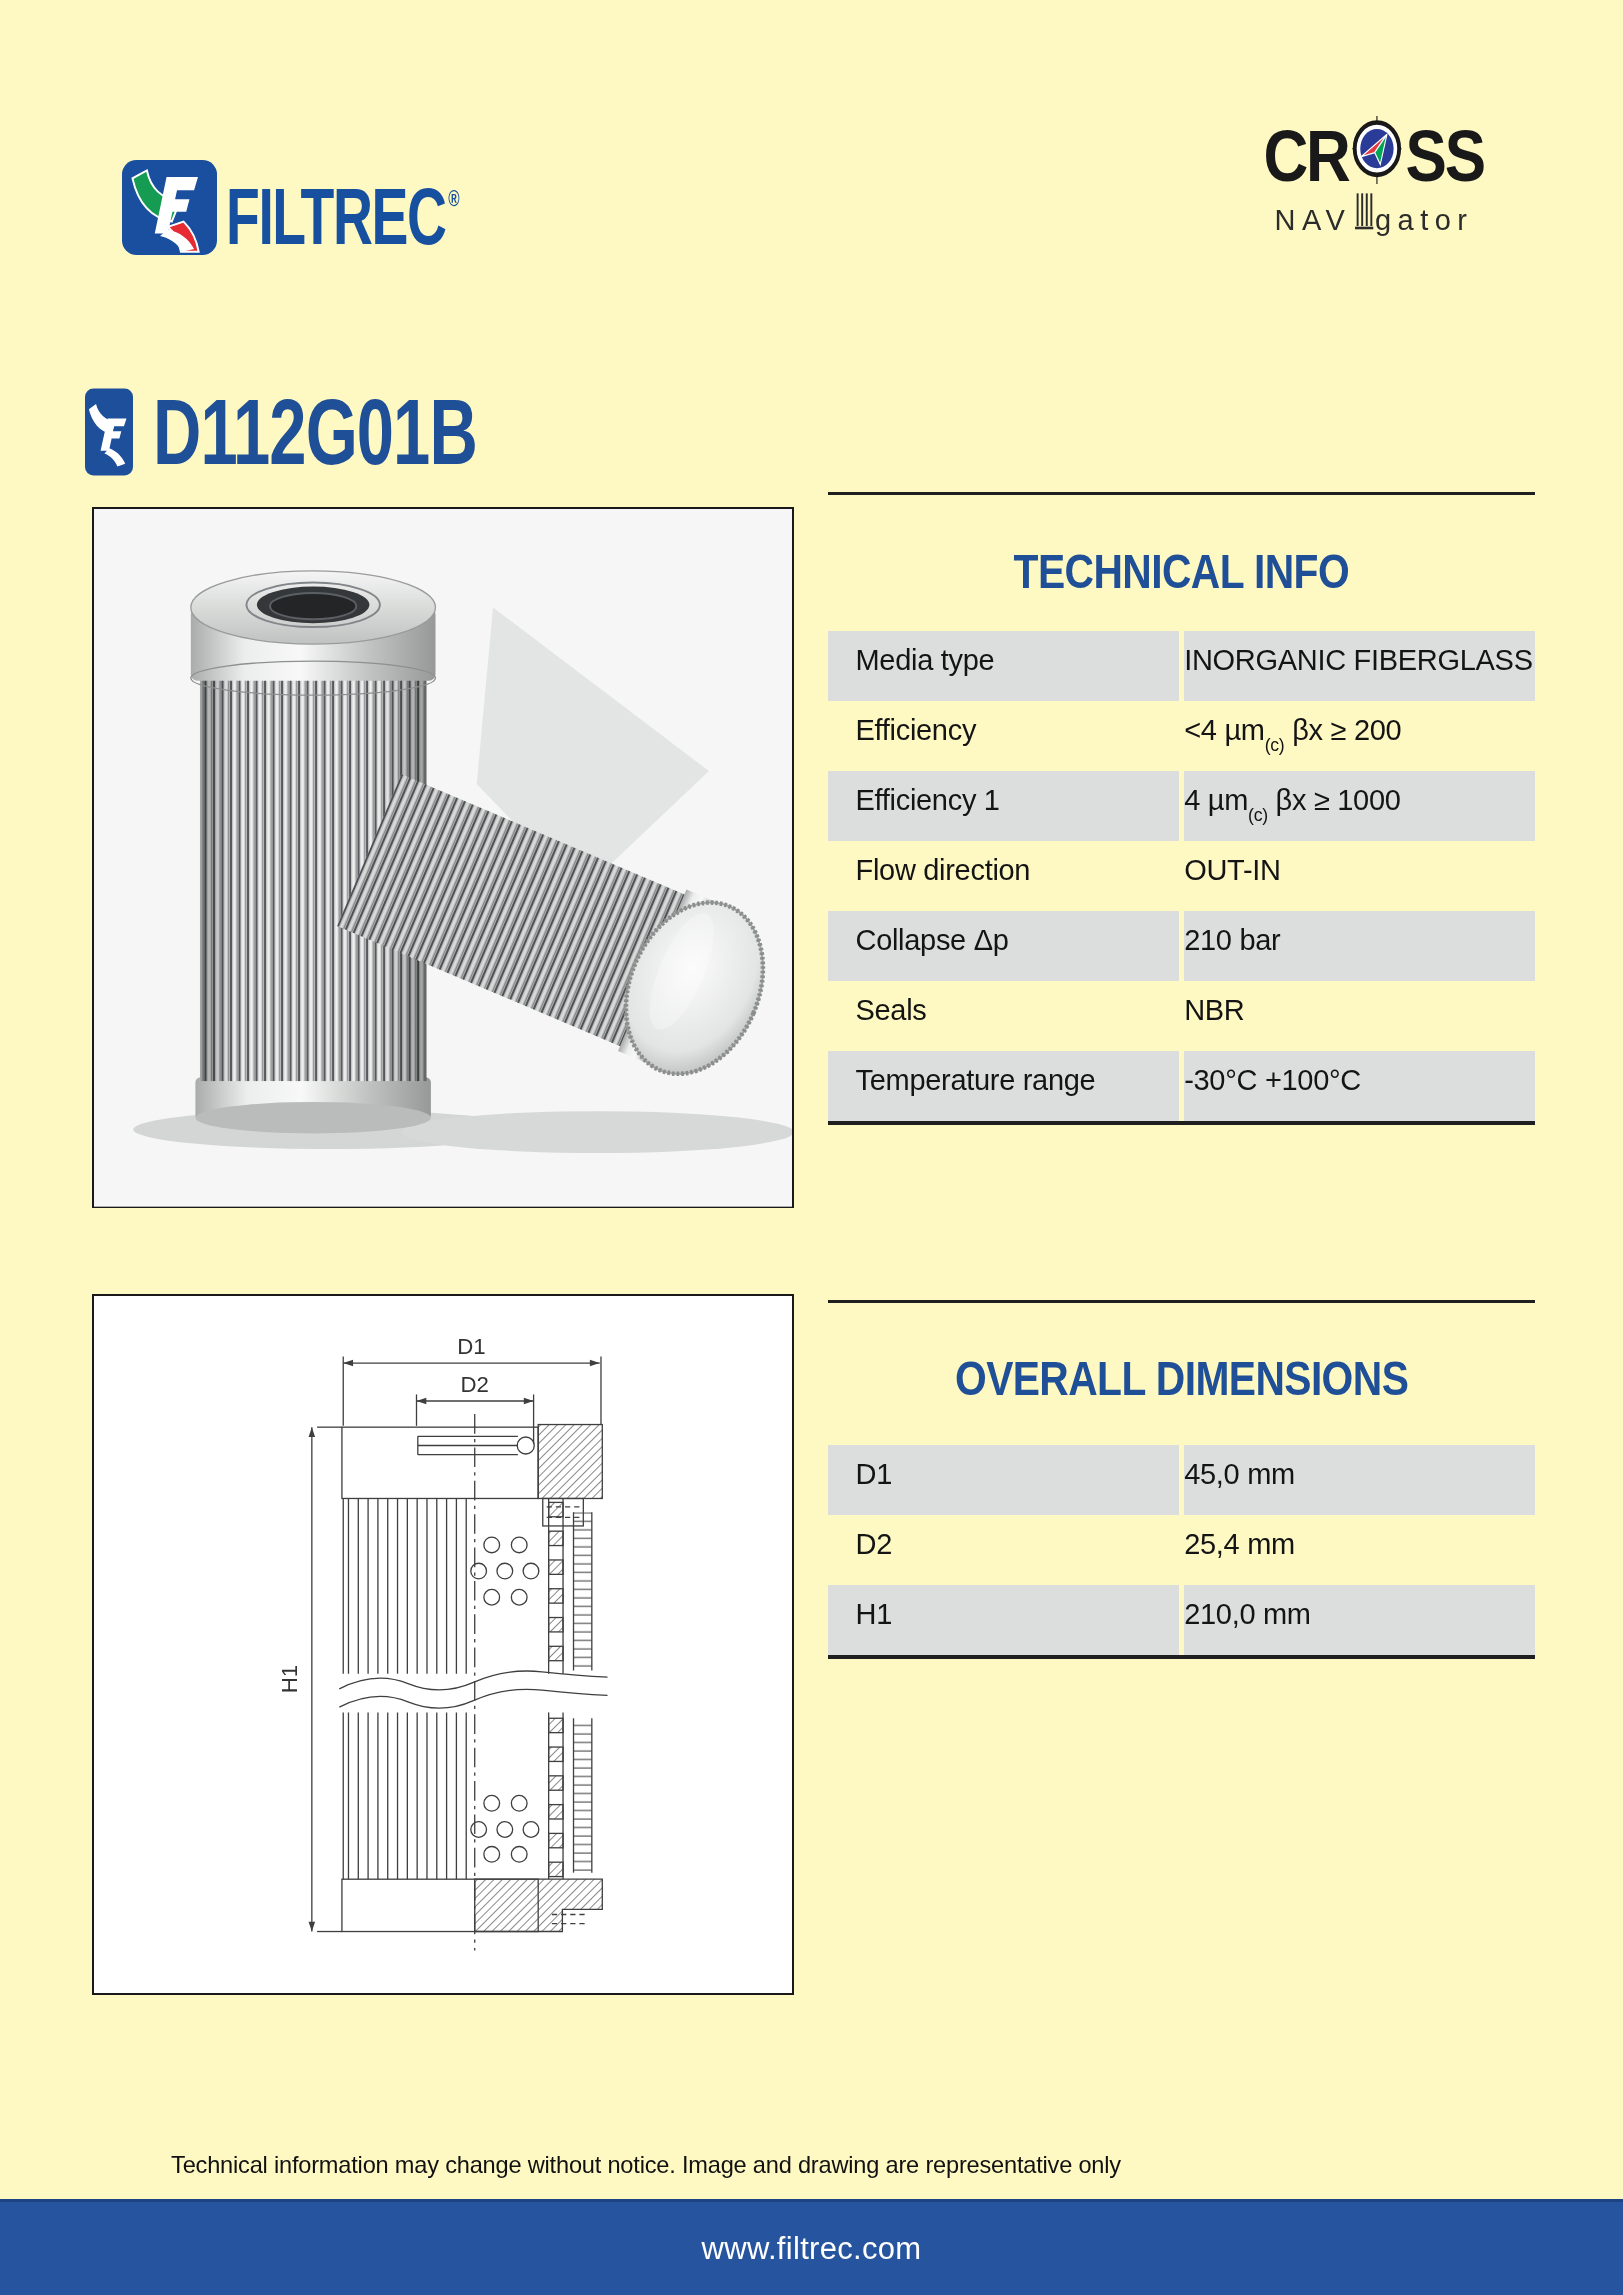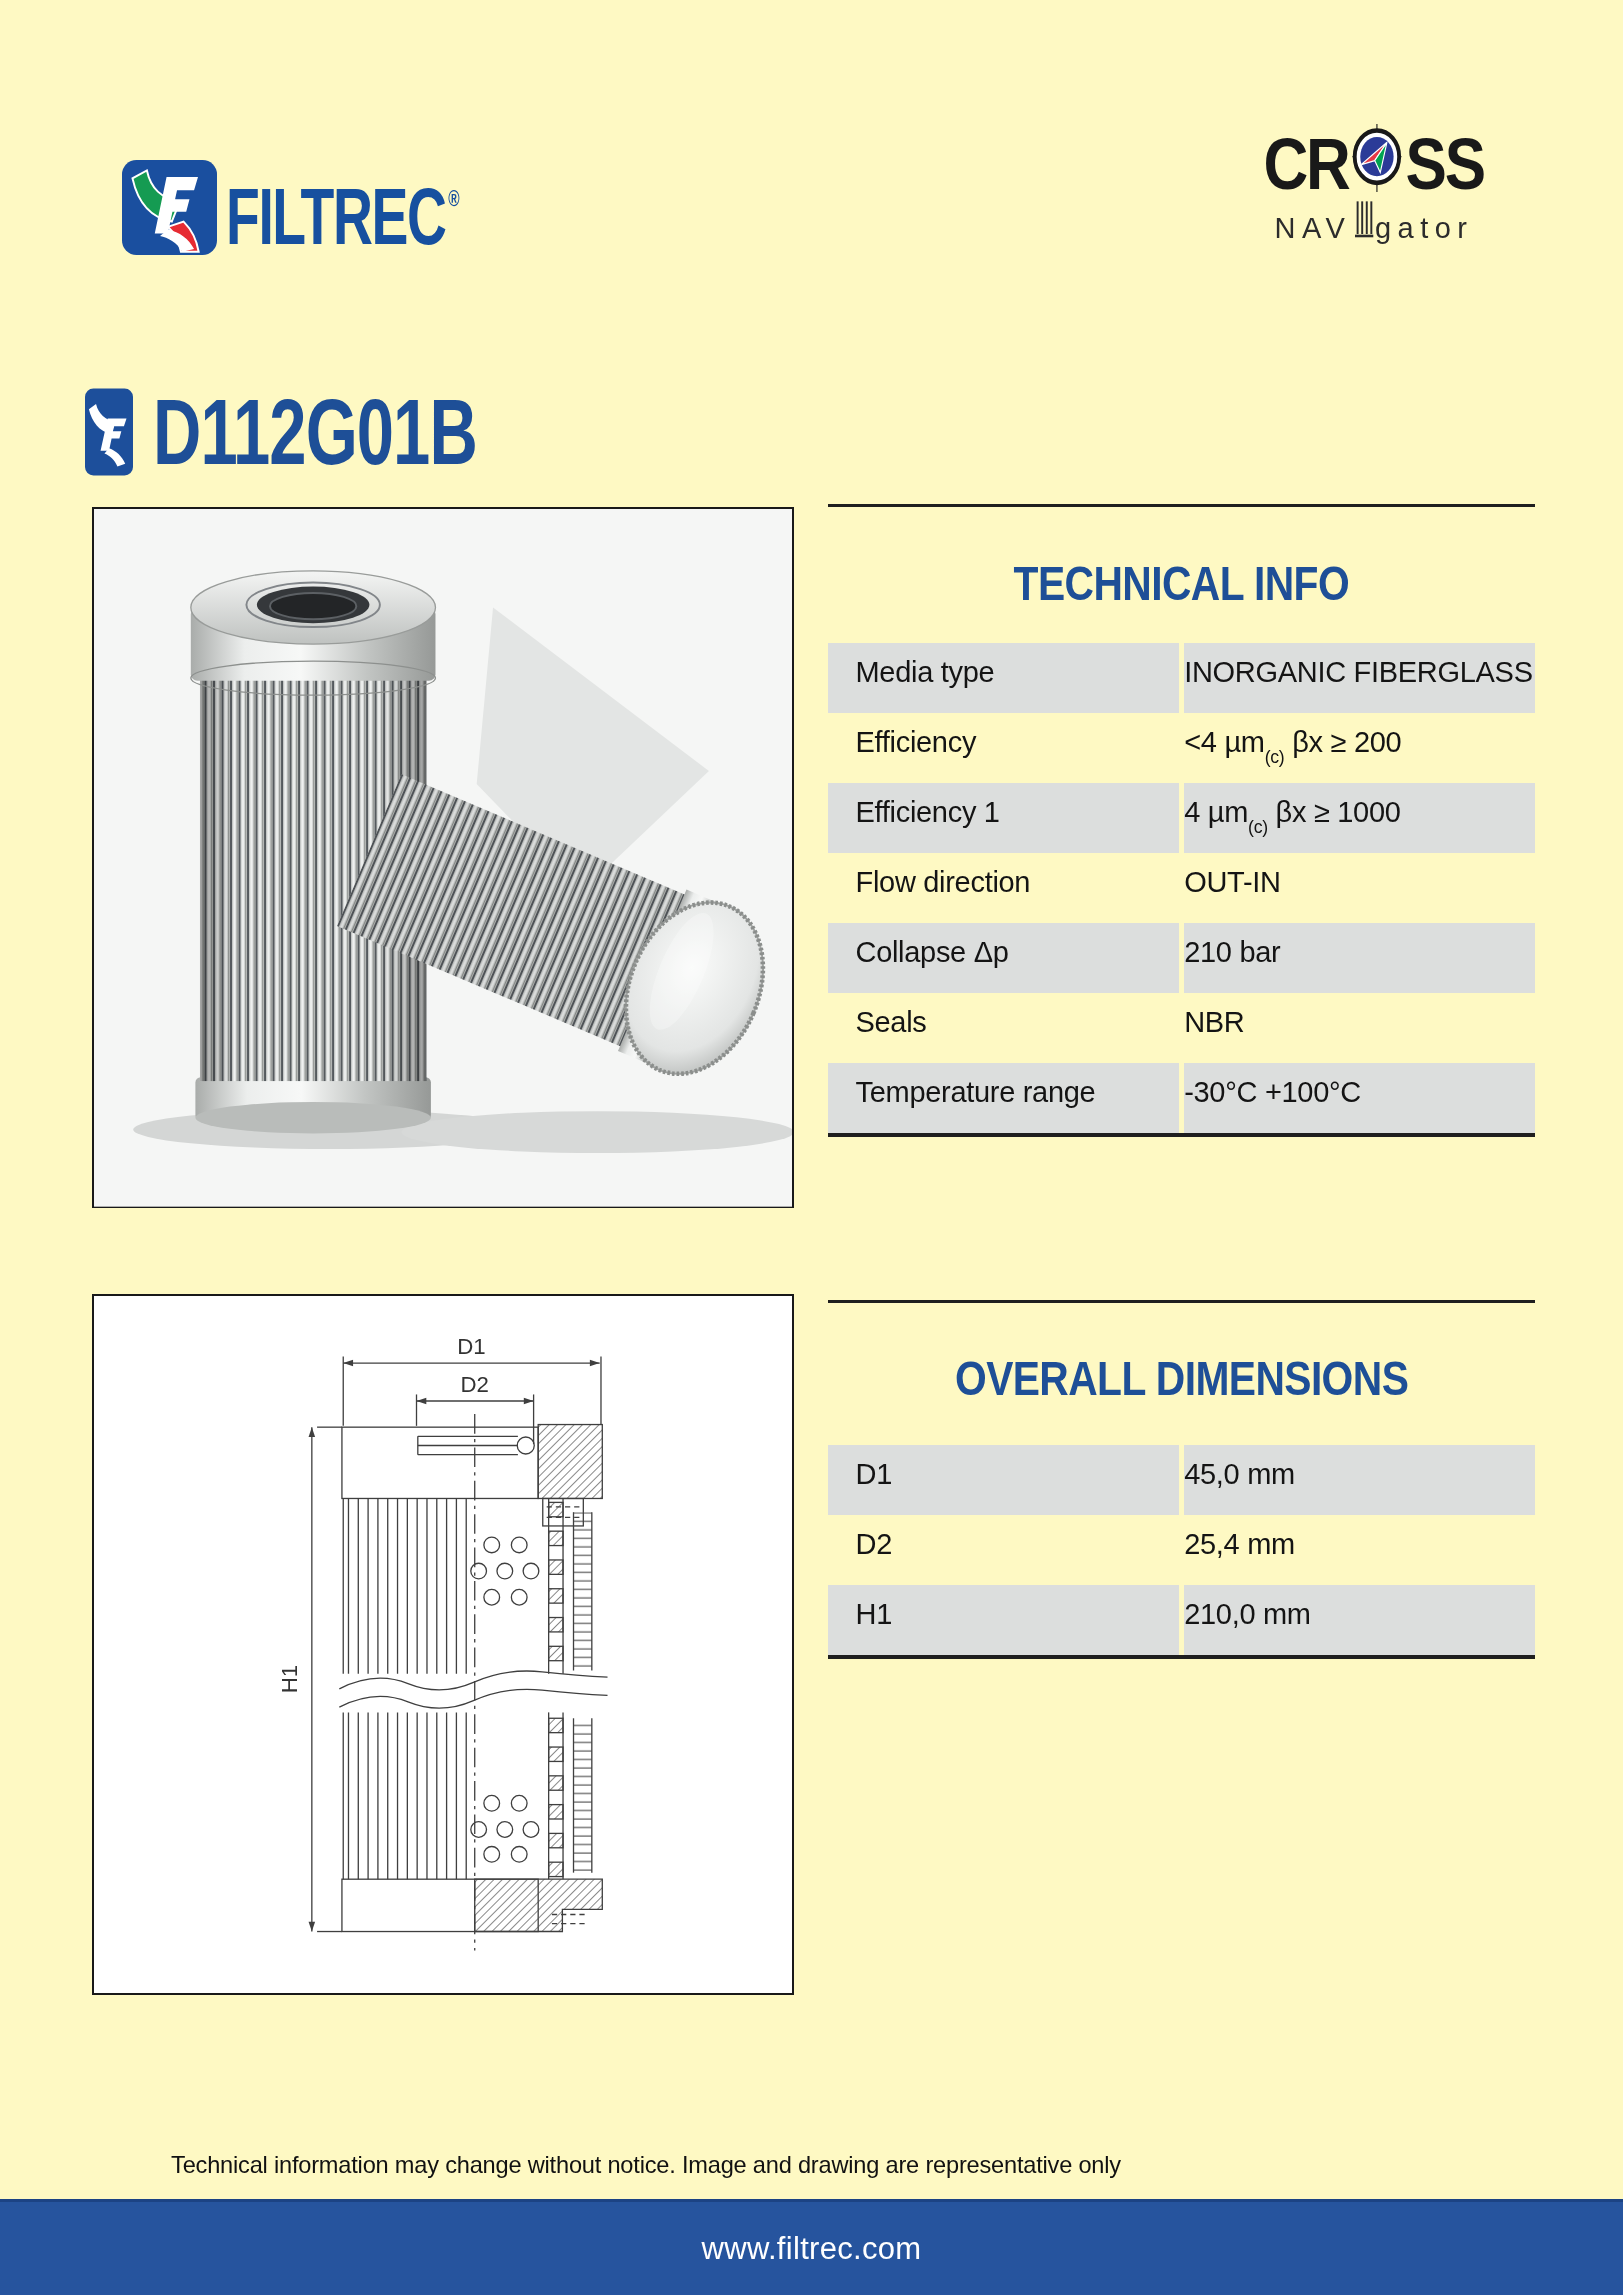--- a/index.html
+++ b/index.html
@@ -7,21 +7,21 @@
   body { font-family:"Liberation Sans","DejaVu Sans",sans-serif; color:#1b1b1b; }
   .page { position:relative; width:1623px; height:2295px; background:#fef9c3; overflow:hidden;text-decoration:underline; }
 
   
   .brand-logo { position:absolute; left:122px; top:151px; display:flex; align-items:center; }
   .brand-mark { width:95px; height:95px; display:block; }
   .brand-word { display:inline-block; transform:scaleX(.70); transform-origin:left center;
     font-size:79px; font-weight:bold; letter-spacing:-2px; color:#17509f; line-height:95px; margin-left:9.2px; }
   .brand-word sup { font-size:22px; font-weight:bold; vertical-align:38px; letter-spacing:0; margin-left:3.9px; }
 
-  .cross-logo { position:absolute; left:1240px; top:116px; width:268px; text-align:center;margin-top:8px; }
+  .cross-logo { position:absolute; left:1240px; top:116px; width:268px; text-align:center; }
   .cross-row1 { display:inline-flex; align-items:center; transform:scaleX(.85); transform-origin:center;
     font-size:73px; font-weight:bold; letter-spacing:-2.6px; color:#191919; line-height:73px; }
   .cross-row1 .compass-wrap { margin:0 2px; }
   .cross-row2 { margin-top:-2.6px; display:flex; justify-content:center; align-items:flex-end;
     font-size:29px; font-weight:normal; color:#2c2c2c; letter-spacing:6.5px; }
   .cross-row2 .col-icon { margin:0 1.3px 0 3.9px; }
 
   
   .title-row { position:absolute; left:85px; top:388px; display:flex; align-items:center; }
   .title-icon { width:48px; height:88px; display:block; }
@@ -30,21 +30,21 @@
 
   
   .photo-frame { position:absolute; left:92px; top:507px; width:702px; height:701px;
     border:2px solid #191919; background:#f5f6f5; }
   .drawing-frame { position:absolute; left:92px; top:1294px; width:702px; height:701px;
     border:2px solid #191919; background:#ffffff; }
   .photo-frame svg, .drawing-frame svg { display:block; width:698px; height:698px; }
 
   
   .section { position:absolute; left:828px; width:707px; }
-  .sec-tech { top:504px; }
+  .sec-tech { top:492px; }
   .sec-dims { top:1300px; }
   .rule { height:3.3px; background:#1f1f1f; }
   .rule-bottom { height:3.3px; background:#1f1f1f; }
   .sec-title-wrap { text-align:center; }
   .sec-tech .sec-title-wrap { margin-top:51px; }
   .sec-dims .sec-title-wrap { margin-top:50px; }
   .sec-title { display:inline-block; transform:scaleX(.85); transform-origin:center;
     font-size:48px; font-weight:bold; letter-spacing:-0.7px; color:#1e4f97; line-height:51px; }
   .spec-table { margin-top:34px; }
   .sec-dims .spec-table { margin-top:41px; }

